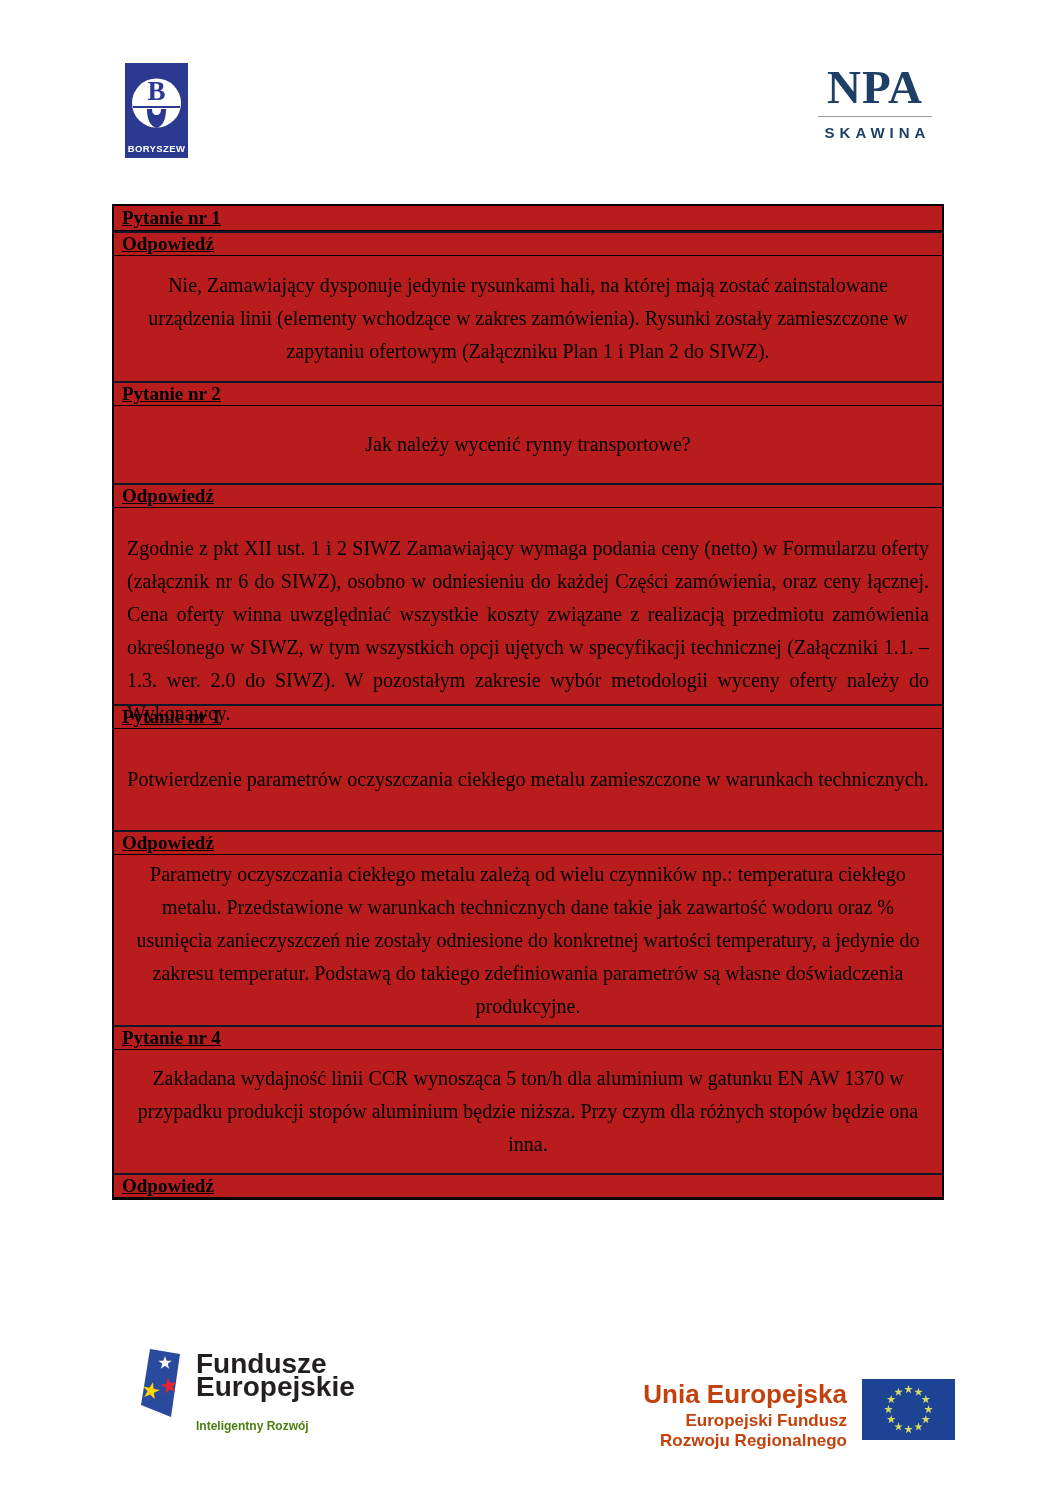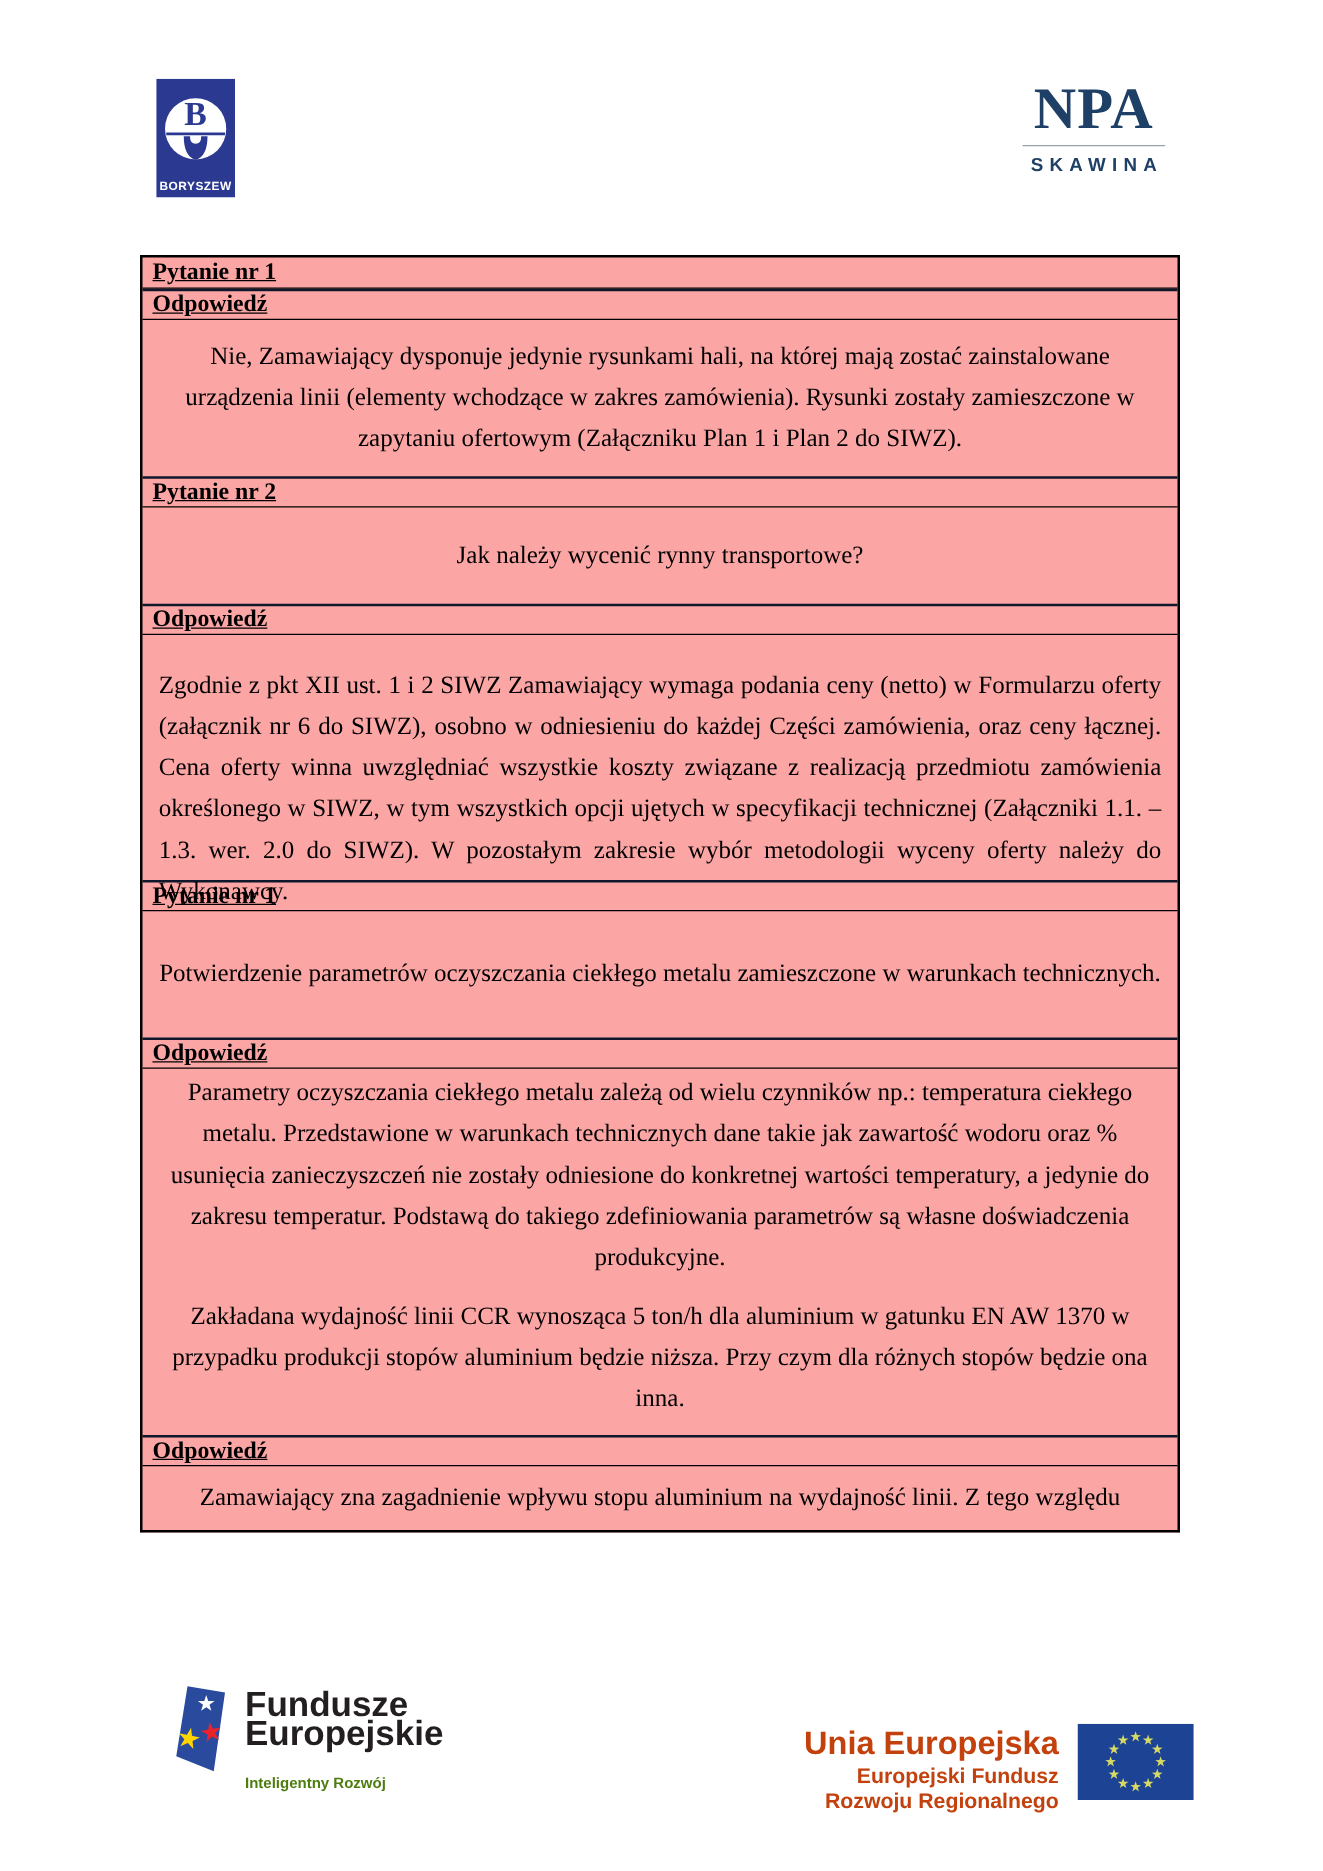--- a/index.html
+++ b/index.html
@@ -13,21 +13,21 @@
   
   .boryszew { position:absolute; left:125px; top:63px; }
   .npa { position:absolute; left:816px; top:62px; width:118px; text-align:center; color:#1f4066; }
   .npa-title { font-family:"Liberation Serif",serif; font-weight:bold; font-size:47px; line-height:50px; letter-spacing:1px; }
   .npa-divider { border:none; border-top:1px solid #9aa0a8; margin:4px 2px 7px 2px; }
   .npa-sub { font-family:"Liberation Sans",sans-serif; font-weight:bold; font-size:15px; letter-spacing:5px; text-indent:5px; }
 
   
   .qa-table {
     position:absolute; left:112px; top:204px; width:832px;
-    border:2px solid #000; background:#fca5a5;
+    border:2px solid #000; background:#b91c1c;
   }
   .hdr {
     border-top:2px solid #0f172a; border-bottom:1px solid #000;
     height:25px; display:flex; align-items:center; padding-left:8px;
   }
   .hdr:first-child { border-top:none; }
   .hdr span { font-weight:bold; font-size:19px; text-decoration:underline; }
   .cell {
     display:flex; align-items:center; justify-content:center;
     padding:0 13px; font-size:20px; line-height:33px; text-align:center;
@@ -101,25 +101,27 @@
 
     <div class="hdr">
         <span>Pytanie nr 1</span>
       </div>
     <div class="cell h101">Potwierdzenie parametrów oczyszczania ciekłego metalu zamieszczone w warunkach technicznych.</div>
     <div class="hdr">
         <span>Odpowiedź</span>
       </div>
     <div class="cell h170">Parametry oczyszczania ciekłego metalu zależą od wielu czynników np.: temperatura ciekłego metalu. Przedstawione w warunkach technicznych dane takie jak zawartość wodoru oraz % usunięcia zanieczyszczeń nie zostały odniesione do konkretnej wartości temperatury, a jedynie do zakresu temperatur. Podstawą do takiego zdefiniowania parametrów są własne doświadczenia produkcyjne.</div>
 
+    <div class="hdr">
+        <span>Pytanie nr 4</span>
+      </div>
     <div class="cell h123">Zakładana wydajność linii CCR wynosząca 5 ton/h dla aluminium w gatunku EN AW 1370 w przypadku produkcji stopów aluminium będzie niższa. Przy czym dla różnych stopów będzie ona inna.</div>
     <div class="hdr">
         <span>Odpowiedź</span>
       </div>
-    <div class="cell h51">Zamawiający zna zagadnienie wpływu stopu aluminium na wydajność linii. Z tego względu</div>
 
   </div>
 
   <div class="footer-fe">
     <svg width="40" height="72" viewBox="0 0 40 72">
       <polygon points="10,2 40,7 31,70 1,58" fill="#2a4a9e"></polygon>
       <use href="#star" transform="translate(25,16) scale(0.78)" fill="#ffffff"></use>
       <use href="#star" transform="translate(11,44) scale(1.0) rotate(12)" fill="#ffd500"></use>
       <use href="#star" transform="translate(29,39) scale(0.95) rotate(-10)" fill="#e8232a"></use>
     </svg>

